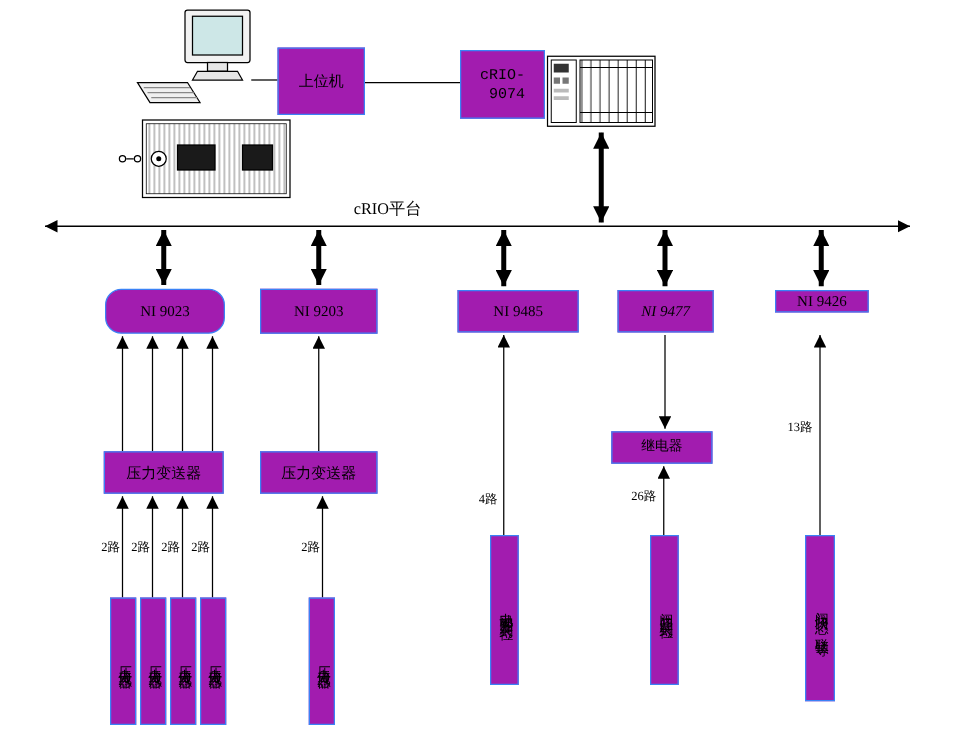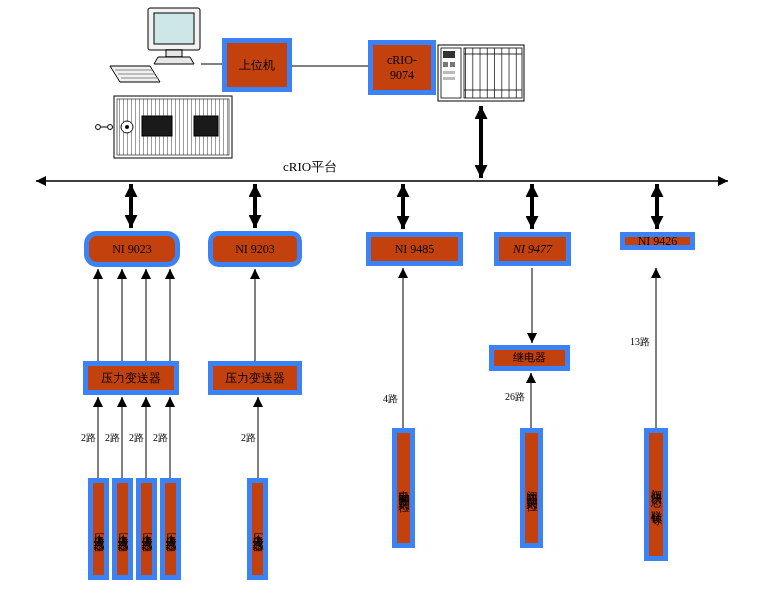--- a/index.html
+++ b/index.html
@@ -1,33 +1,33 @@
 <!DOCTYPE html>
 <html><head>
 <meta charset="utf-8">
 <style>
   * { box-sizing: border-box; margin: 0; padding: 0; }
   html,body { background: #fff; }
   body { font-family: "Liberation Serif", "DejaVu Serif", serif; color: #000; }
   .canvas { position: relative; width: 764px; height: 601px; background: #fff; overflow: hidden; }
   .wires { position: absolute; left: 0; top: 0; width: 764px; height: 601px; }
   .wires line { stroke: #000; }
-  .box { position: absolute; border: 5px solid #3b82f6; background: #c2410c;
+  .box { position: absolute; border: 1px solid #3b82f6; background: #a21caf;
          display: flex; align-items: center; justify-content: center;
-         text-align: center; font-size: 12px; line-height: 1.25; }
+         text-align: right; font-size: 12px; line-height: 1.25; }
   .vbox { writing-mode: vertical-rl; text-orientation: upright;
           letter-spacing: 2px; line-height: 1; font-size: 11px; }
   .lbl { position: absolute; font-size: 10px; white-space: nowrap; }
   .icon { position: absolute; }
   .icon svg { display: block; width: 100%; height: 100%; }
 
   .host   { left: 222px; top: 38px;  width: 70px; height: 54px; }
-  .crio   { left: 368px; top: 40px;  width: 68px; height: 55px; white-space: pre-line; }
+  .crio   { left: 368px; top: 40px;  width: 68px; height: 55px; white-space: pre-line; font-family: Liberation Mono, monospace; }
   .ni1    { left: 84px;  top: 231px; width: 96px; height: 36px; border-radius: 13px; }
-  .ni2    { left: 208px; top: 231px; width: 94px; height: 36px; border-radius: 10px; }
+  .ni2    { left: 208px; top: 231px; width: 94px; height: 36px; }
   .ni3    { left: 366px; top: 232px; width: 97px; height: 34px; }
   .ni4    { left: 494px; top: 232px; width: 77px; height: 34px; font-style: italic; }
   .ni5    { left: 620px; top: 232px; width: 75px; height: 18px; }
   .tr1    { left: 83px;  top: 361px; width: 96px; height: 34px; }
   .tr2    { left: 208px; top: 361px; width: 94px; height: 34px; }
   .relay  { left: 489px; top: 345px; width: 81px; height: 26px; font-size: 11px; }
   .s1 { left: 88px;  top: 478px; width: 21px; height: 102px; }
   .s2 { left: 112px; top: 478px; width: 21px; height: 102px; }
   .s3 { left: 136px; top: 478px; width: 21px; height: 102px; }
   .s4 { left: 160px; top: 478px; width: 21px; height: 102px; }

